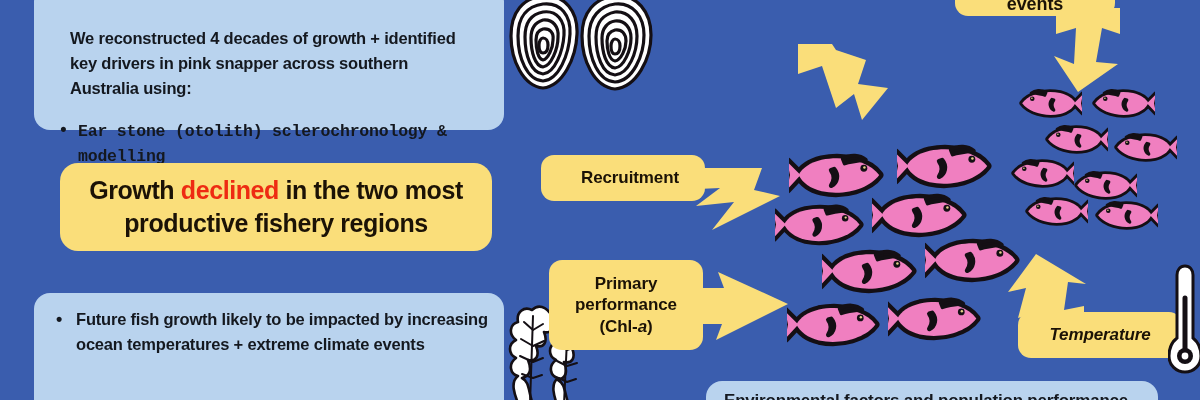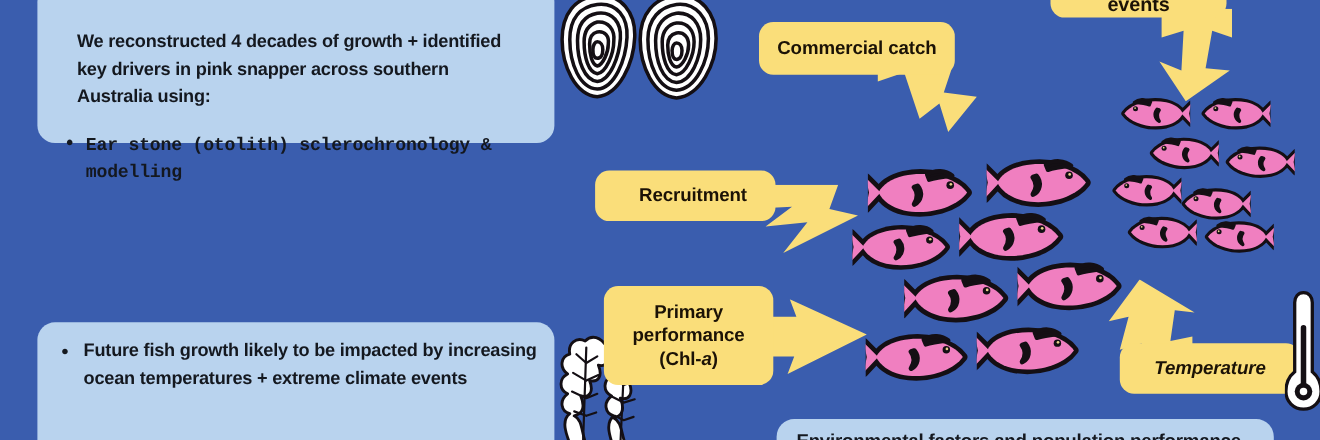--- a/index.html
+++ b/index.html
@@ -191,20 +191,23 @@
 
 <div id="poster">
 
   <div class="card card-blue" id="intro-box">
     <p class="lead">We reconstructed 4 decades of growth + identified key drivers in pink snapper across southern Australia using:</p>
     <ul>
       <li>Ear stone (otolith) sclerochronology &amp; modelling</li>
     </ul>
   </div>
 
+  <div class="card card-yellow" id="headline-box">
+    <div><span>Growth </span><span class="hl-accent">declined</span><span> in the two most productive fishery regions</span></div>
+  </div>
 
   <div class="card card-blue" id="outcomes-box">
     <ul>
       <li>Future fish growth likely to be impacted by increasing ocean temperatures + extreme climate events</li>
     </ul>
   </div>
 
   <div id="otoliths">
     <svg viewBox="0 0 160 110" width="160" height="110">
       <g fill="none" stroke="#140f14" stroke-width="3.2" stroke-linejoin="round">
@@ -256,23 +259,20 @@
       <path d="M0 16 L0 52 L28 52 L22 68 L94 32 L24 0 L30 16 Z" fill="#fade7a"></path>
     </svg>
   </div>
 
   <div class="arrow" id="arrow-temp">
     <svg viewBox="0 0 86 84" width="86" height="84">
       <path d="M30 0 L2 38 L20 34 L12 64 L32 58 L38 84 L78 84 L78 52 L58 56 L62 28 L80 30 Z" fill="#fade7a"></path>
     </svg>
   </div>
 
-  <div class="callout" id="callout-commercial">
-    <span>Commercial catch</span>
-  </div>
 
   <div class="callout" id="callout-recruit">
     <span>Recruitment</span>
   </div>
 
   <div class="callout" id="callout-primary">
     <span><span>Primary</span><br><span>performance</span><br><span>(Chl-</span><span class="ital">a</span><span>)</span></span>
   </div>
 
   <div class="callout" id="callout-temp">

